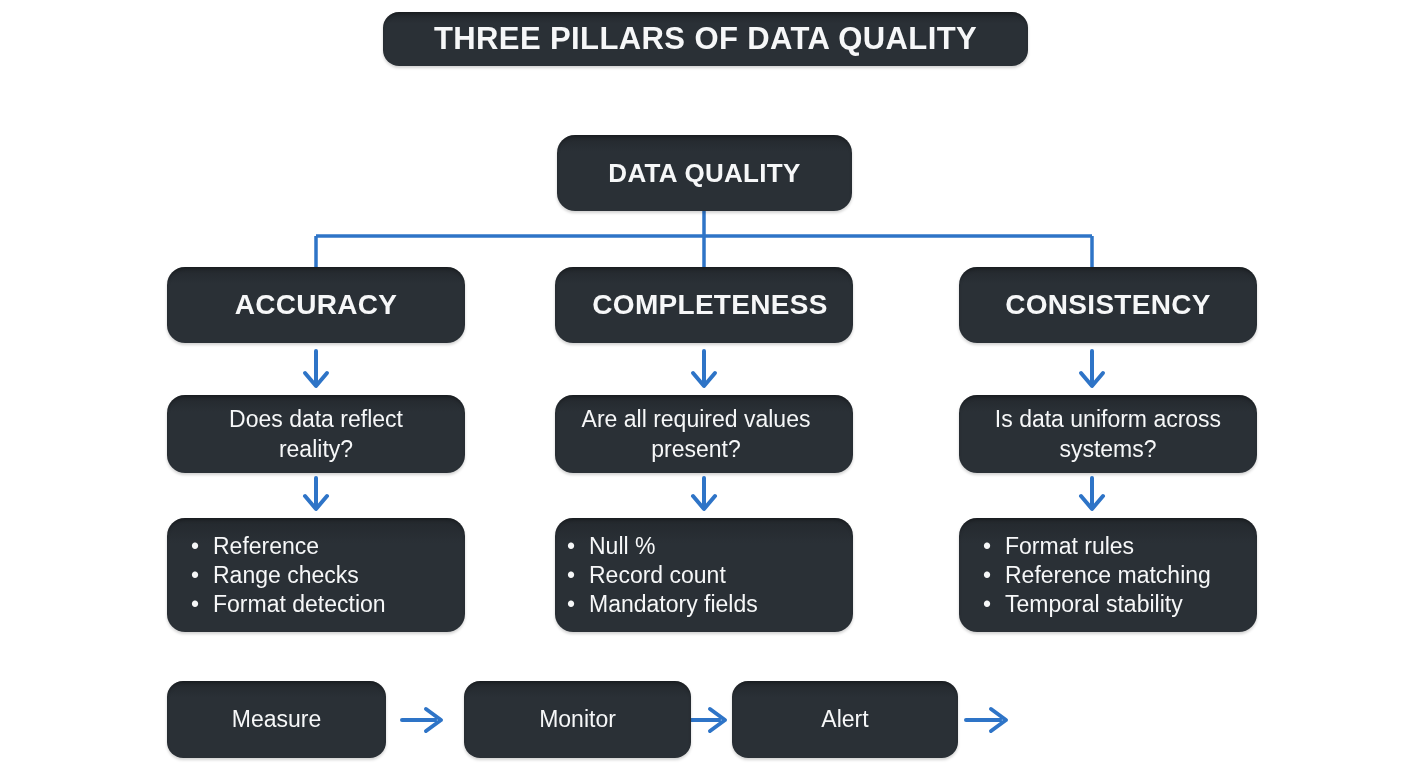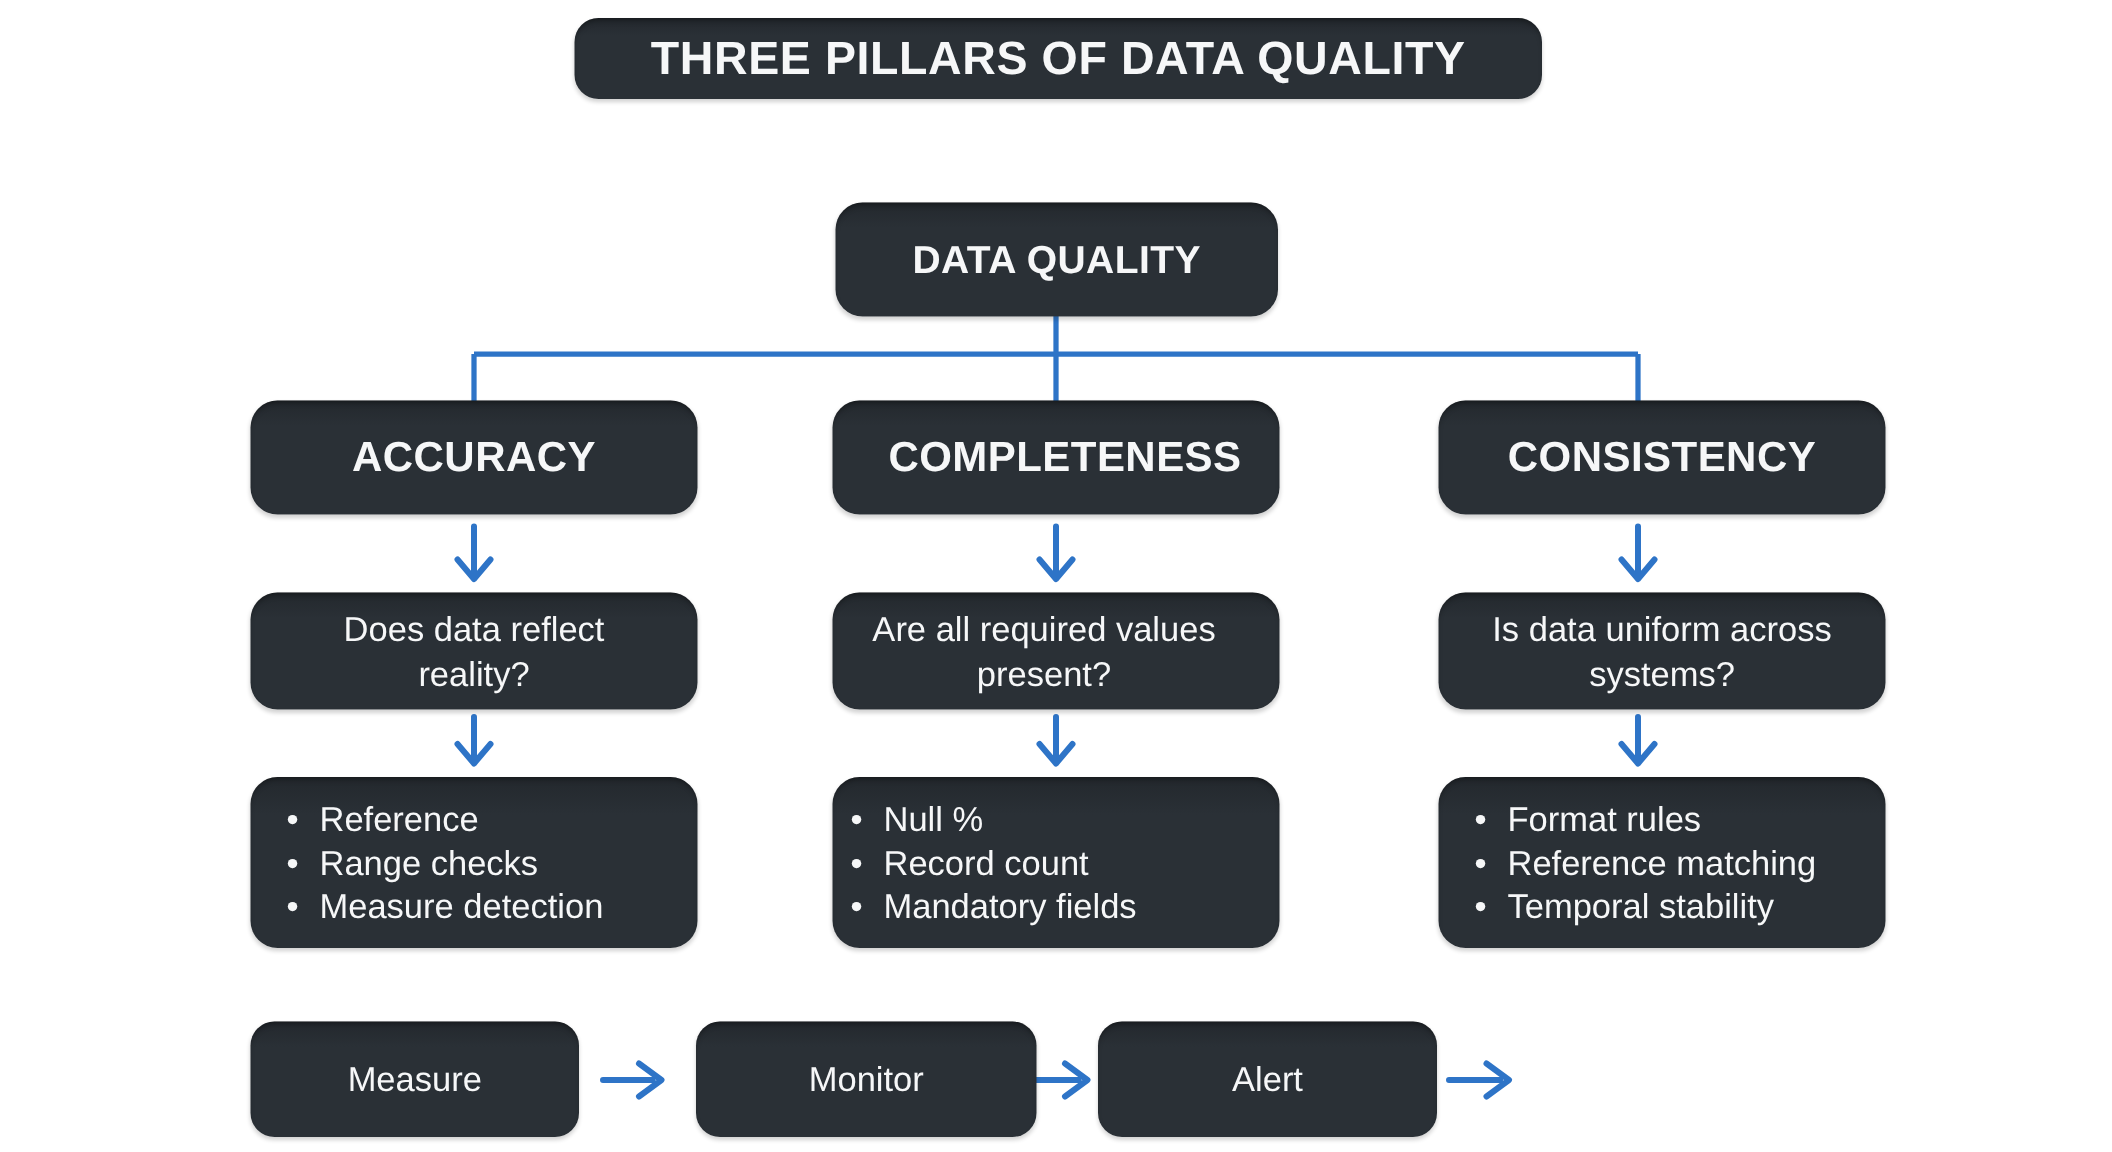--- a/index.html
+++ b/index.html
@@ -154,21 +154,21 @@
       <div class="bullet-row">
         <span class="bullet-dot">•</span>
         <span>Reference</span>
       </div>
       <div class="bullet-row">
         <span class="bullet-dot">•</span>
         <span>Range checks</span>
       </div>
       <div class="bullet-row">
         <span class="bullet-dot">•</span>
-        <span>Measure detection</span>
+        <span>Format detection</span>
       </div>
     </div>
   </div>
   <div class="node bullets-node col-mid">
     <div class="bullet-list">
       <div class="bullet-row">
         <span class="bullet-dot">•</span>
         <span>Null %</span>
       </div>
       <div class="bullet-row">

